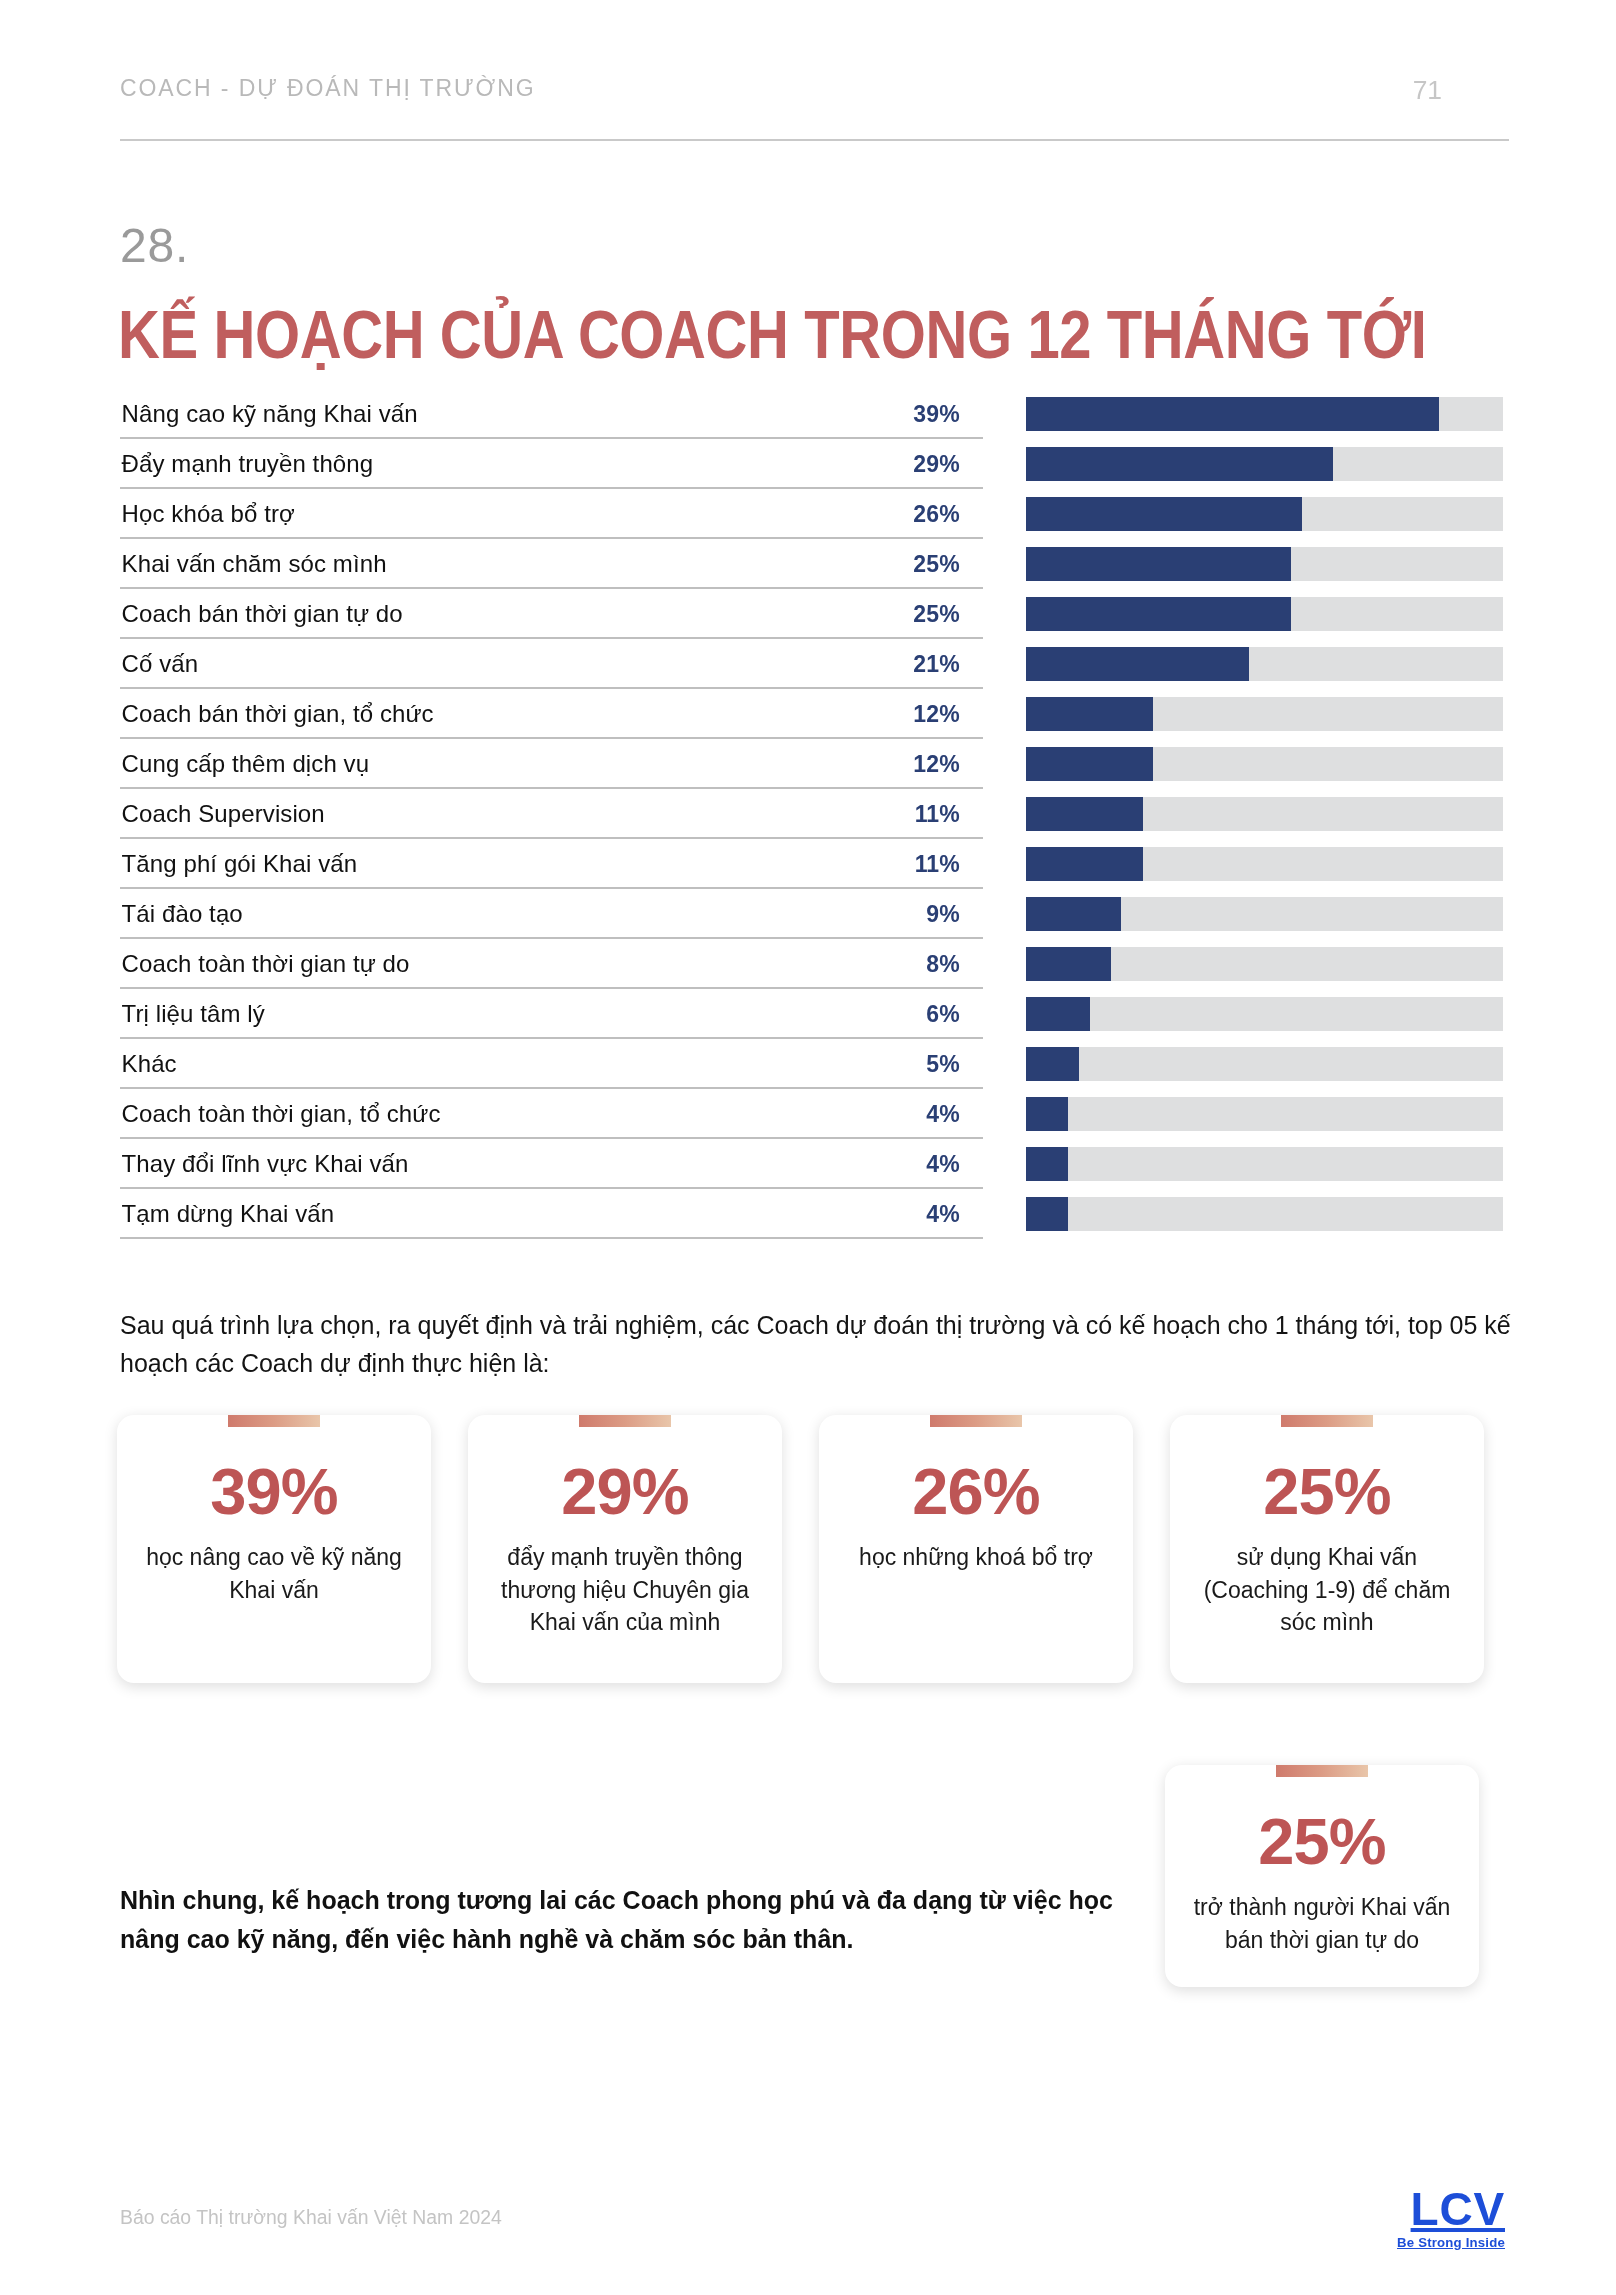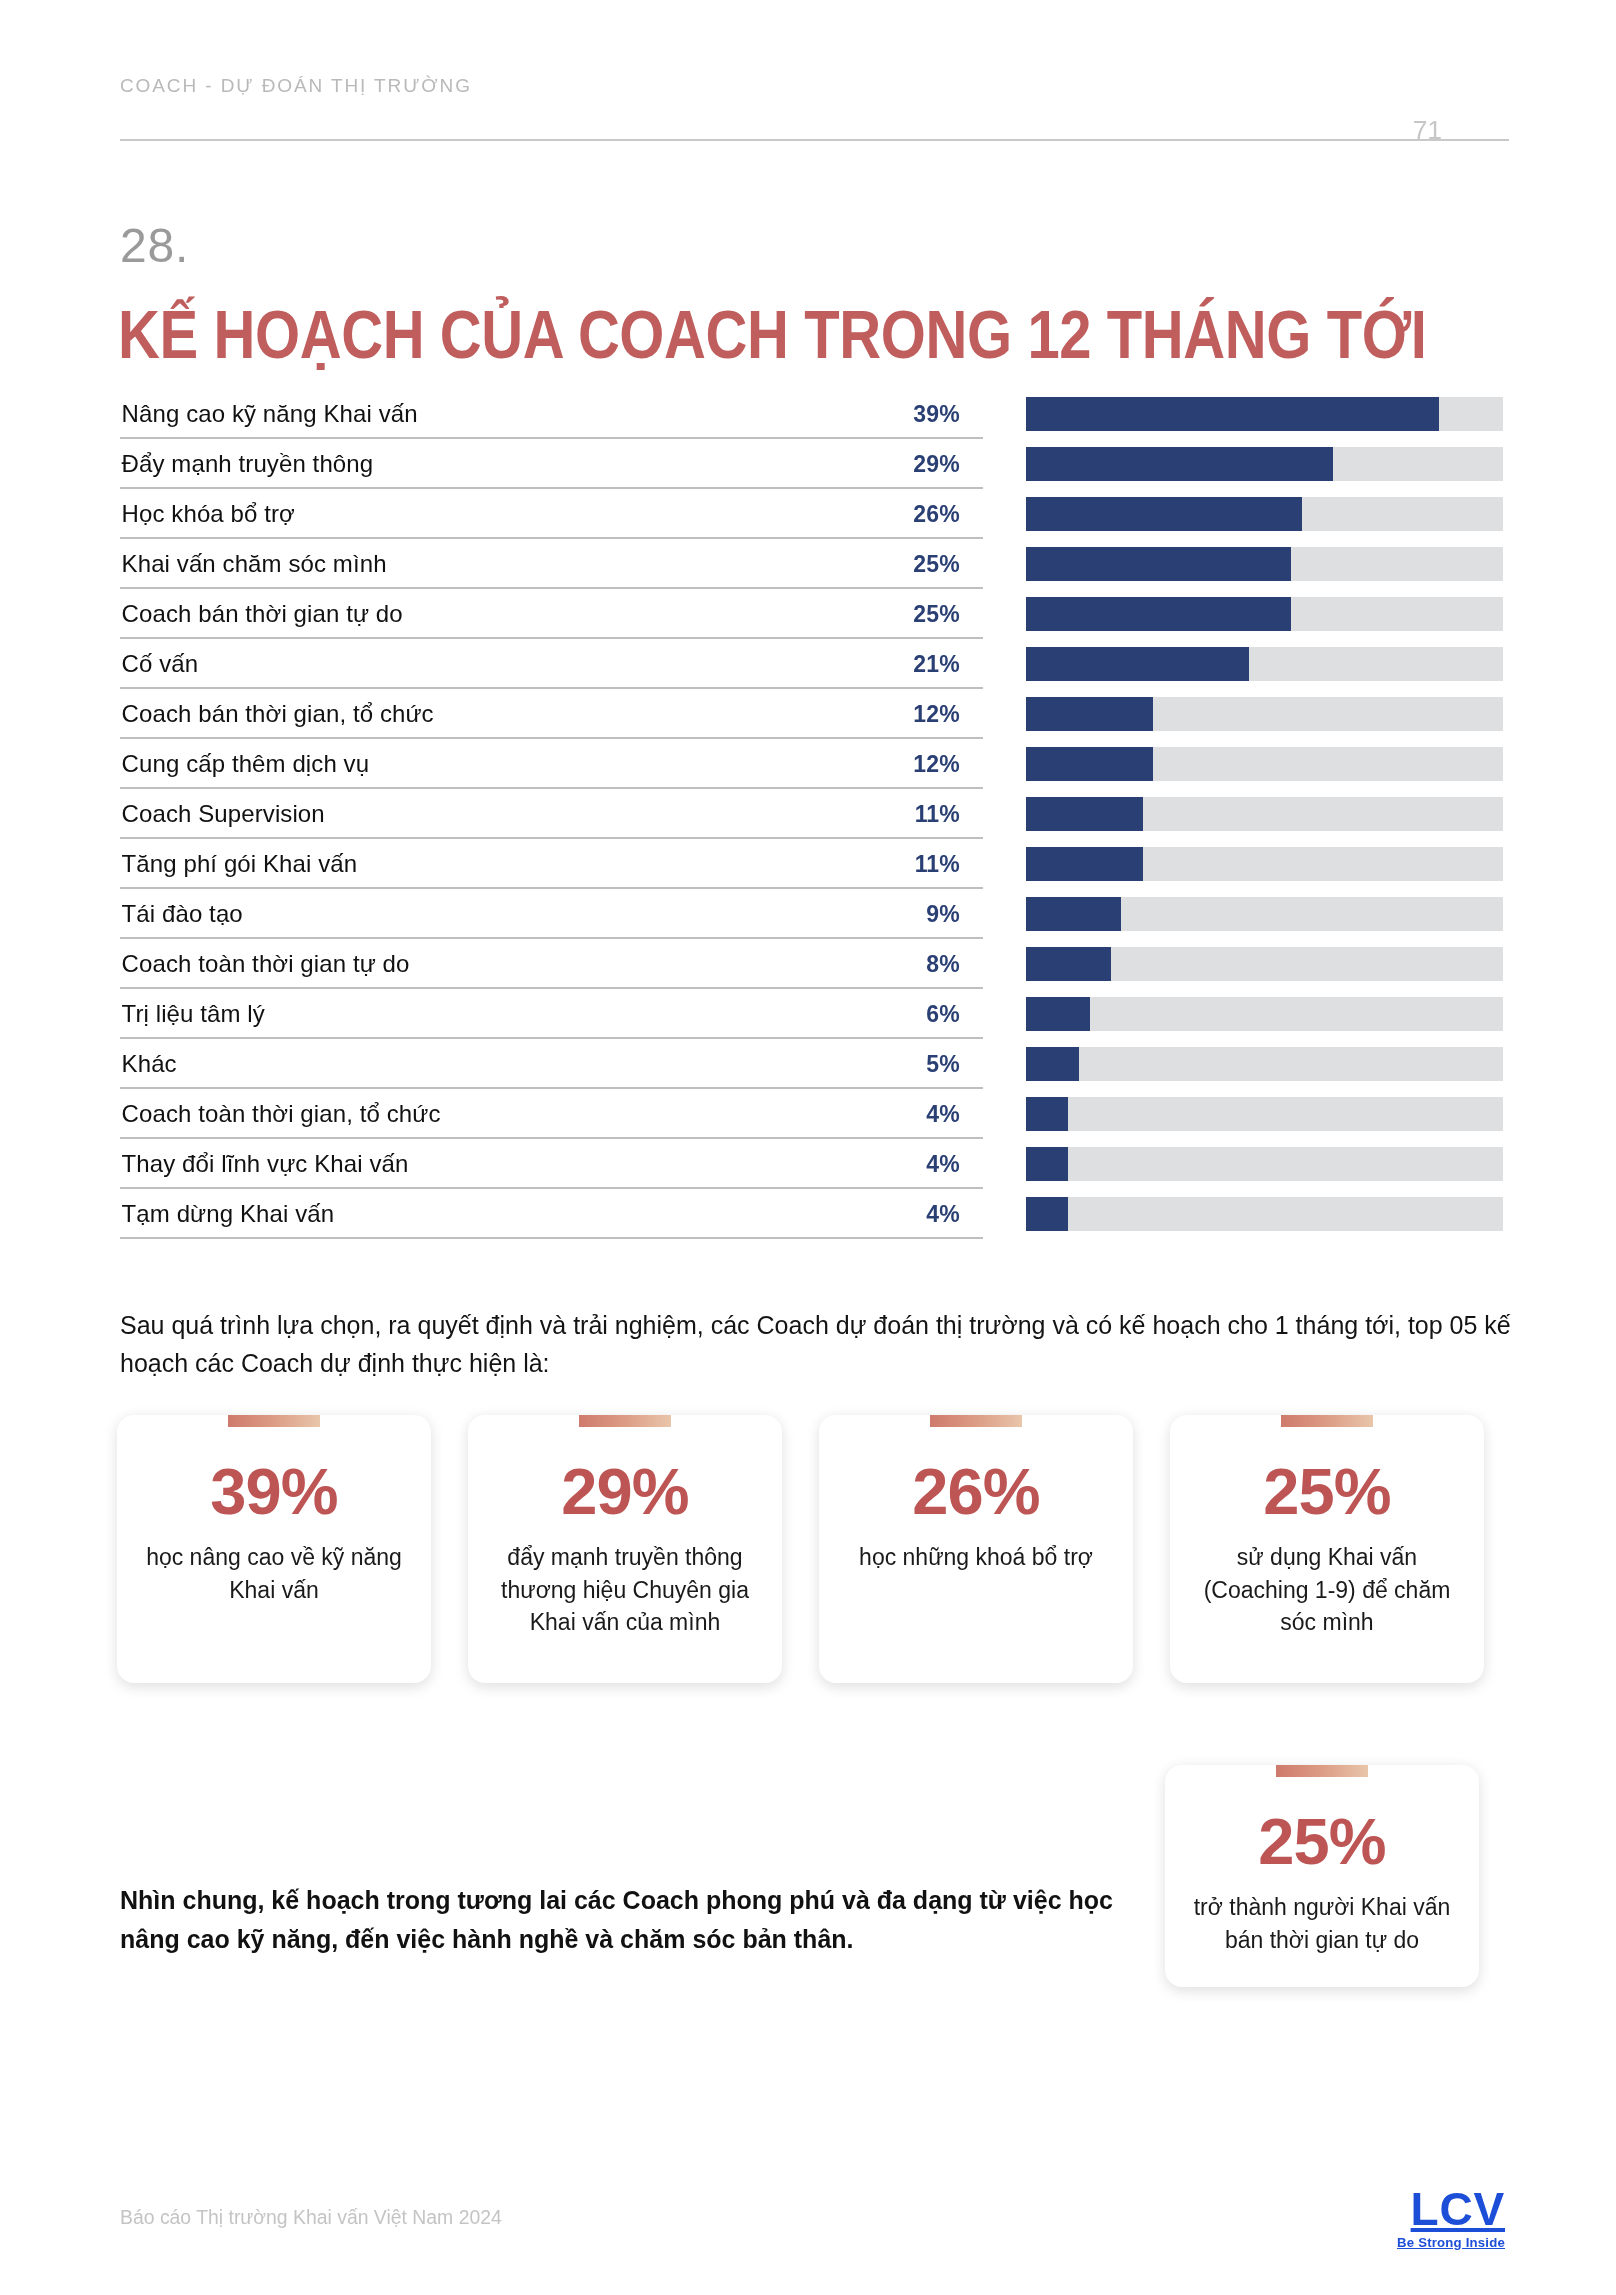--- a/index.html
+++ b/index.html
@@ -13,33 +13,32 @@
   }
   .page { position:relative; width:1616px; height:2295px; }
 
   
   .header {
     position:absolute;
     left:120px; top:75px; width:1389px;
     display:flex; align-items:flex-start; justify-content:space-between;
   }
   .header-title {
-    font-size:19px;
+    font-size:23px;
     letter-spacing:1.9px;
     color:#b9b9b9;
     font-weight:400;
     text-transform:uppercase;
     white-space:nowrap;
   }
   .header-page {
     font-size:26.4px;
     color:#c6c6c6;
     font-weight:300;
     margin-right:67px;
-    margin-top:40px;
   }
   .header-rule {
     position:absolute;
     left:120px; top:139px; width:1389px; height:2.3px;
     background:#c9c9c9;
   }
 
   
   .section-number {
     position:absolute;

